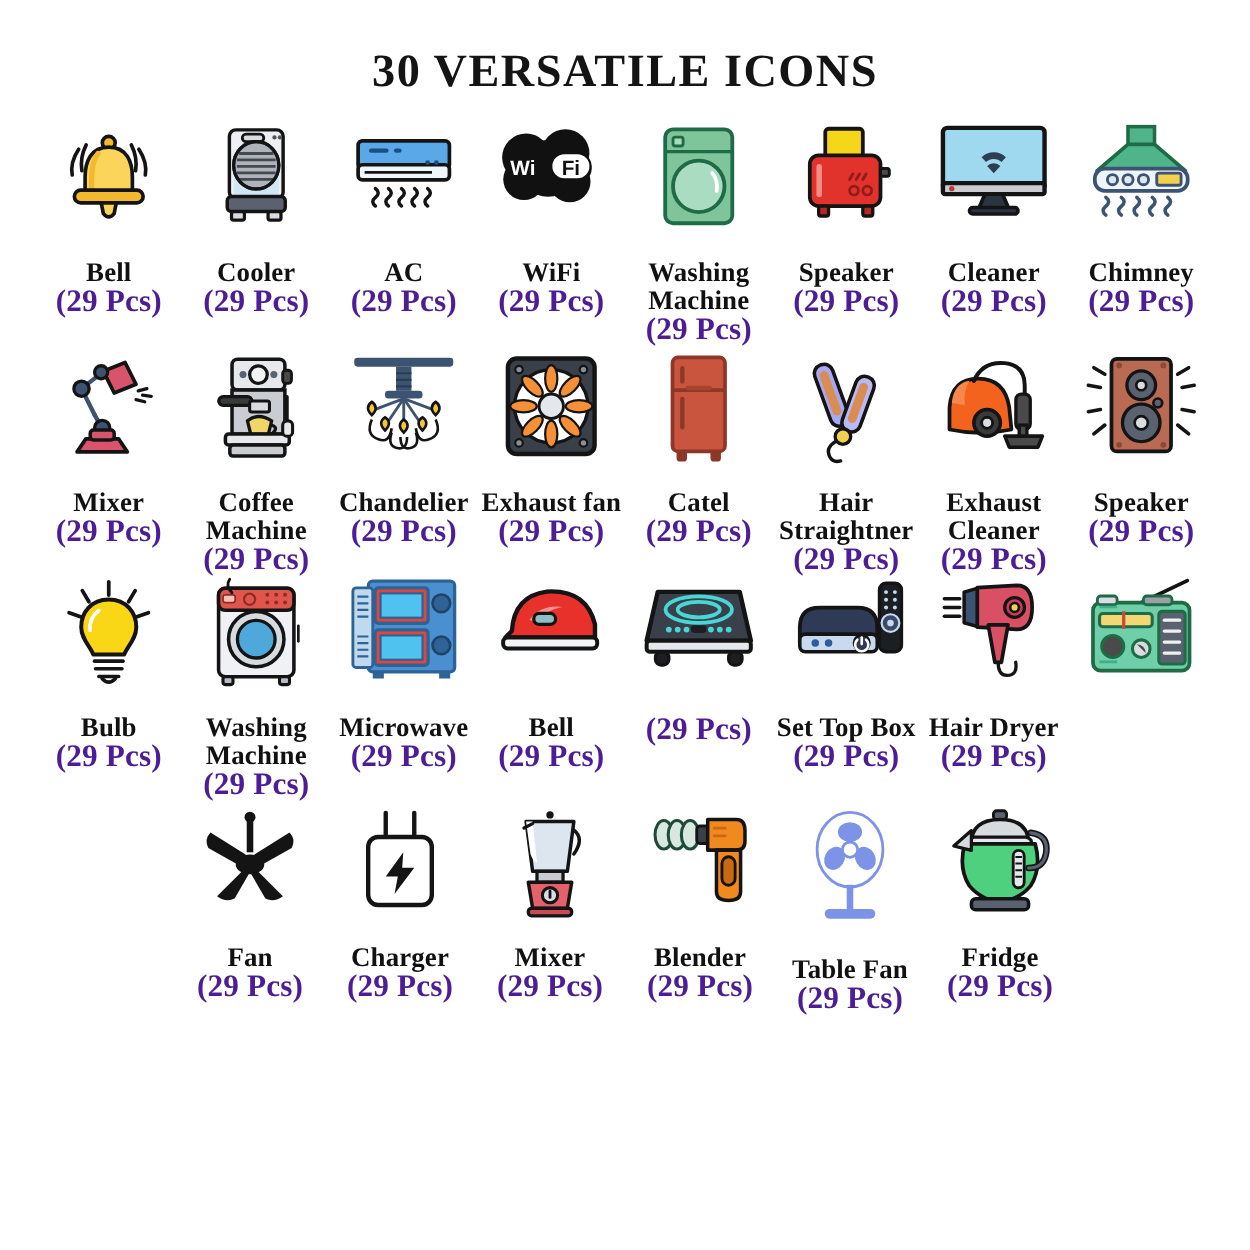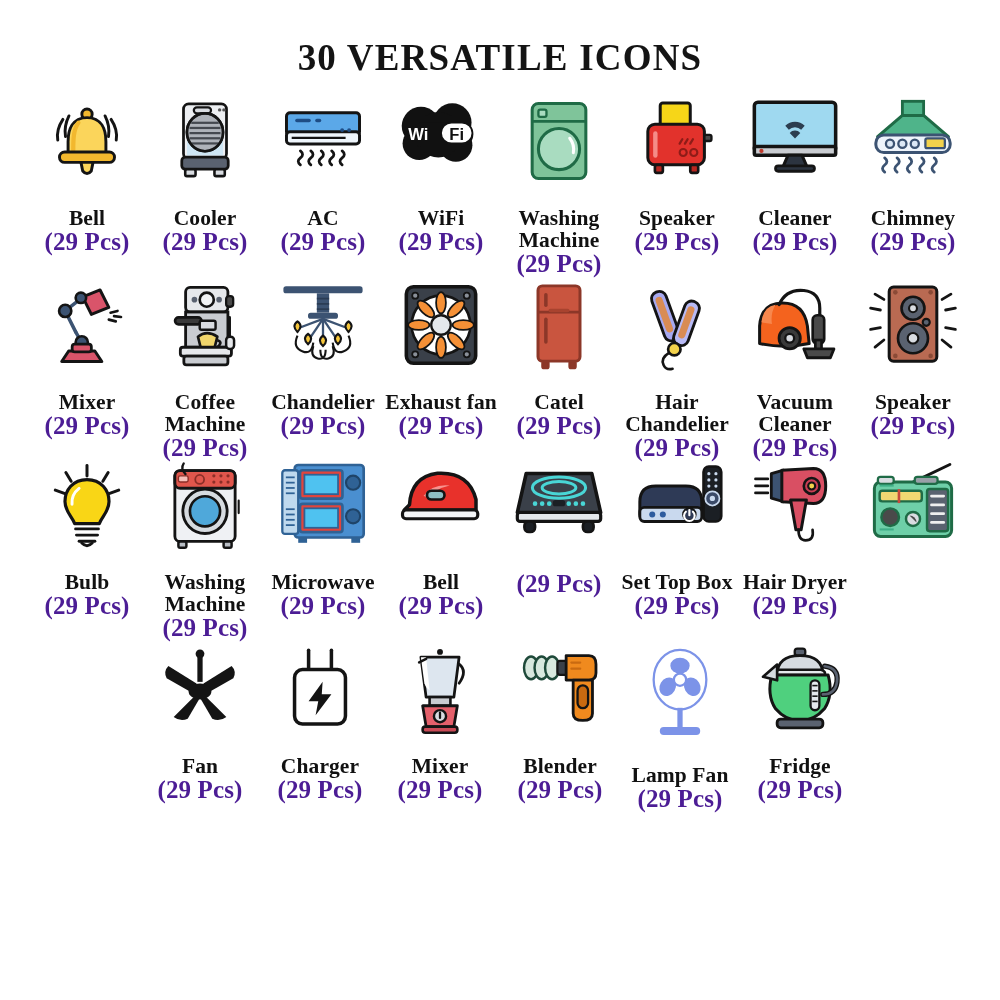--- a/index.html
+++ b/index.html
@@ -410,40 +410,40 @@
           </g>
           <g transform="rotate(20 45 60)">
             <rect x="42" y="18" width="17" height="52" rx="8" fill="#B8BAF5" stroke="#141414" stroke-width="3.2"></rect>
             <rect x="46" y="24" width="8" height="38" rx="4" fill="#D98C54"></rect>
           </g>
           <circle cx="42" cy="76" r="7" fill="#F3D24B" stroke="#141414" stroke-width="3"></circle>
           <path d="M36 80 q-10 6 -6 14 q3 6 10 4" fill="none" stroke="#141414" stroke-width="3" stroke-linecap="round"></path>
         </svg>
       </div>
       <div class="label">
-        <span>Hair Chandelier</span>
+        <span>Hair Straightner</span>
         <span class="count">(29 Pcs)</span>
       </div>
     </div>
 
     <div class="cell">
       <div class="art">
         <svg width="92" height="88" viewBox="0 0 104 98">
           <path d="M12 50 q2 -26 26 -26 q24 0 28 26 l2 20 q-28 6 -56 0 z" fill="#F4631E" stroke="#141414" stroke-width="3.4" stroke-linejoin="round"></path>
           <path d="M14 46 q2 -18 16 -20 q-6 10 -4 22 z" fill="#F7874D"></path>
           <circle cx="46" cy="64" r="12" fill="#3A3A3A" stroke="#141414" stroke-width="3.2"></circle>
           <circle cx="46" cy="64" r="5" fill="#D9DCE1" stroke="#141414" stroke-width="2.6"></circle>
           <path d="M34 26 q8 -18 28 -16 q18 2 18 20 l0 20" fill="none" stroke="#141414" stroke-width="3.6" stroke-linecap="round"></path>
           <rect x="72" y="38" width="13" height="32" rx="5" fill="#4A4A4A" stroke="#141414" stroke-width="3"></rect>
           <rect x="75" y="66" width="7" height="12" fill="#4A4A4A" stroke="#141414" stroke-width="3"></rect>
           <path d="M62 76 L96 76 L92 86 L66 86 Z" fill="#4A4A4A" stroke="#141414" stroke-width="3.2" stroke-linejoin="round"></path>
         </svg>
       </div>
       <div class="label">
-        <span>Vacuum Cleaner</span>
+        <span>Exhaust Cleaner</span>
         <span class="count">(29 Pcs)</span>
       </div>
     </div>
 
     <div class="cell">
       <div class="art">
         <svg width="90" height="88" viewBox="0 0 102 98">
           <g stroke="#141414" stroke-width="3.2" stroke-linecap="round">
             <line x1="18" y1="20" x2="8" y2="14"></line>
               <line x1="14" y1="32" x2="3" y2="30"></line>
@@ -774,21 +774,21 @@
             <ellipse cx="41" cy="22" rx="11" ry="9"></ellipse>
             <ellipse cx="27" cy="46" rx="11" ry="9" transform="rotate(-60 27 46)"></ellipse>
             <ellipse cx="55" cy="46" rx="11" ry="9" transform="rotate(60 55 46)"></ellipse>
           </g>
           <circle cx="41" cy="38" r="7" fill="#FFFFFF" stroke="#7C93E8" stroke-width="2.6"></circle>
           <rect x="38" y="70" width="6" height="24" fill="#7C93E8"></rect>
           <rect x="18" y="92" width="46" height="9" rx="4.5" fill="#7C93E8"></rect>
         </svg>
       </div>
       <div class="label lbl-shift">
-        <span>Lamp Fan</span>
+        <span>Table Fan</span>
         <span class="count">(29 Pcs)</span>
       </div>
     </div>
 
     <div class="cell">
       <div class="art">
         <svg width="88" height="90" viewBox="0 0 100 102">
           <rect x="44" y="4" width="12" height="8" rx="3" fill="#5A6270" stroke="#141414" stroke-width="2.6"></rect>
           <path d="M24 34 q0 -22 26 -22 q26 0 26 22 z" fill="#D6DBE0" stroke="#141414" stroke-width="3.2" stroke-linejoin="round"></path>
           <path d="M22 34 q-2 -4 4 -6 l48 0 q6 2 4 6 z" fill="#E4E8EC" stroke="#141414" stroke-width="3"></path>

